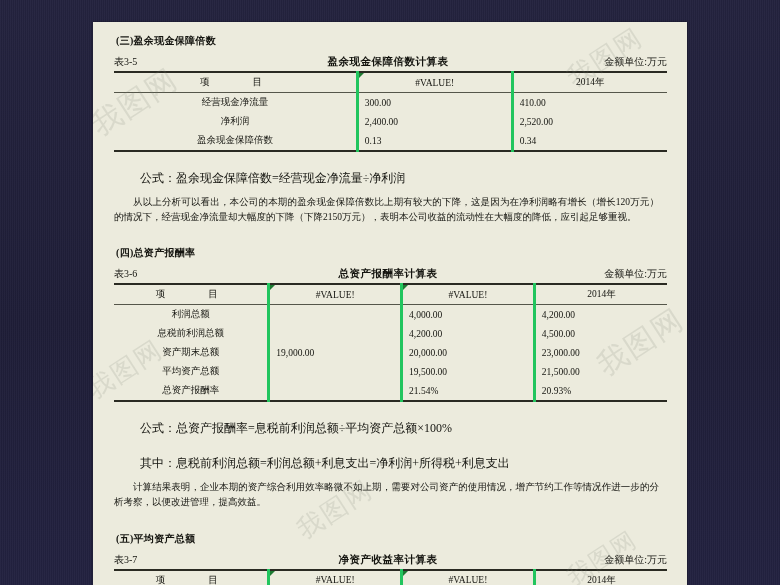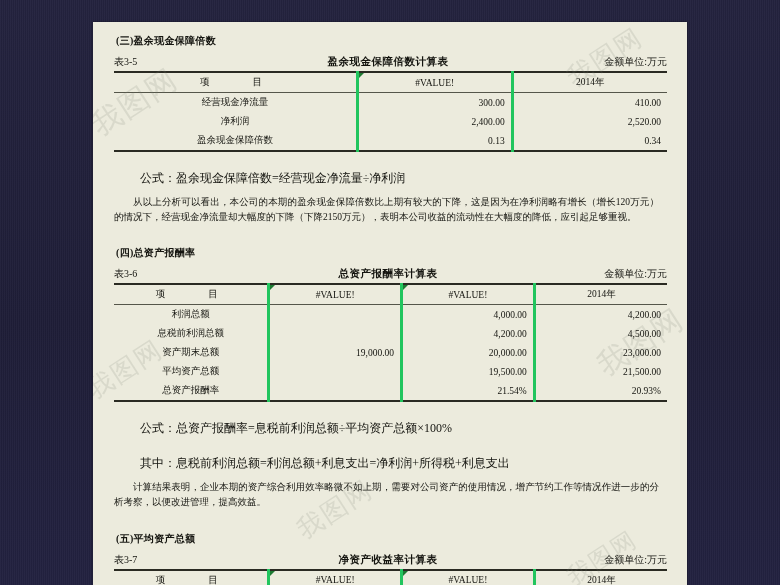--- a/index.html
+++ b/index.html
@@ -89,21 +89,21 @@
     padding: 3px 6px;
     font-weight: normal;
     position: relative;
     font-family: Liberation Serif, serif;
   }
   table.calc thead th {
     text-align: center;
     border-top: 2px solid #2a2a22;
     border-bottom: 1.5px solid #55564a;
   }
-  table.calc tbody td { text-align: right; }
+  table.calc tbody td { }
   table.calc tbody td.item { text-align: center; }
   table.calc tbody tr:last-child td { border-bottom: 2px solid #2a2a22; }
   .vline { border-left: 3px solid #22c55e; }
   .item-head { letter-spacing: 8px; padding-left: 8px; }
   
   .gmark::before {
     content: "";
     position: absolute;
     left: 0; top: 0;
     width: 0; height: 0;

